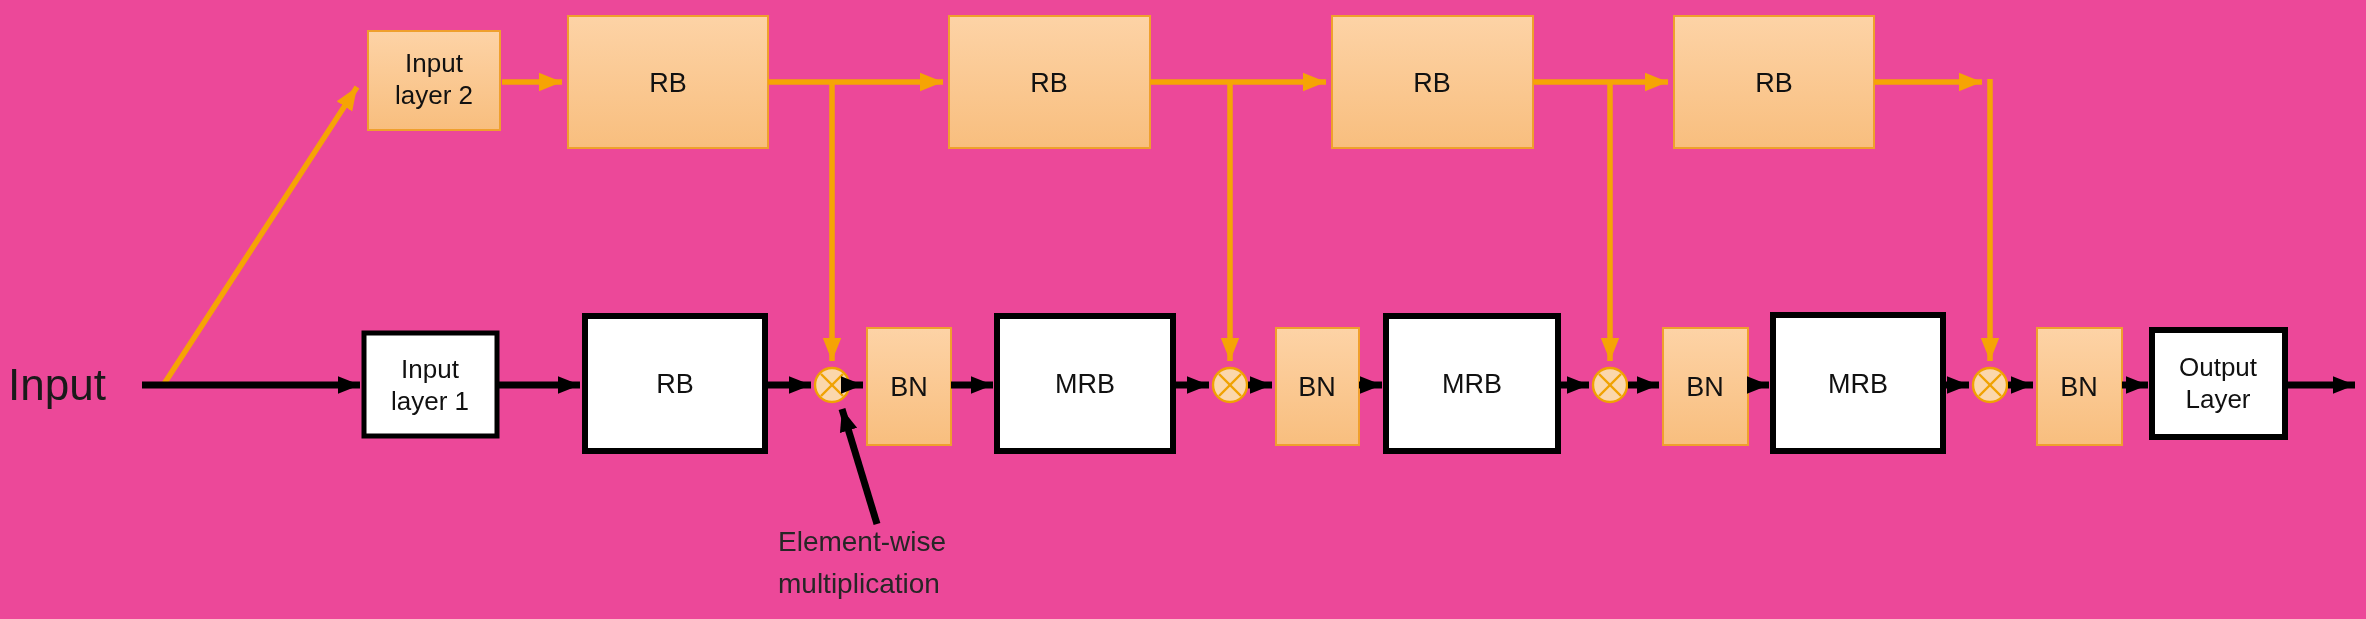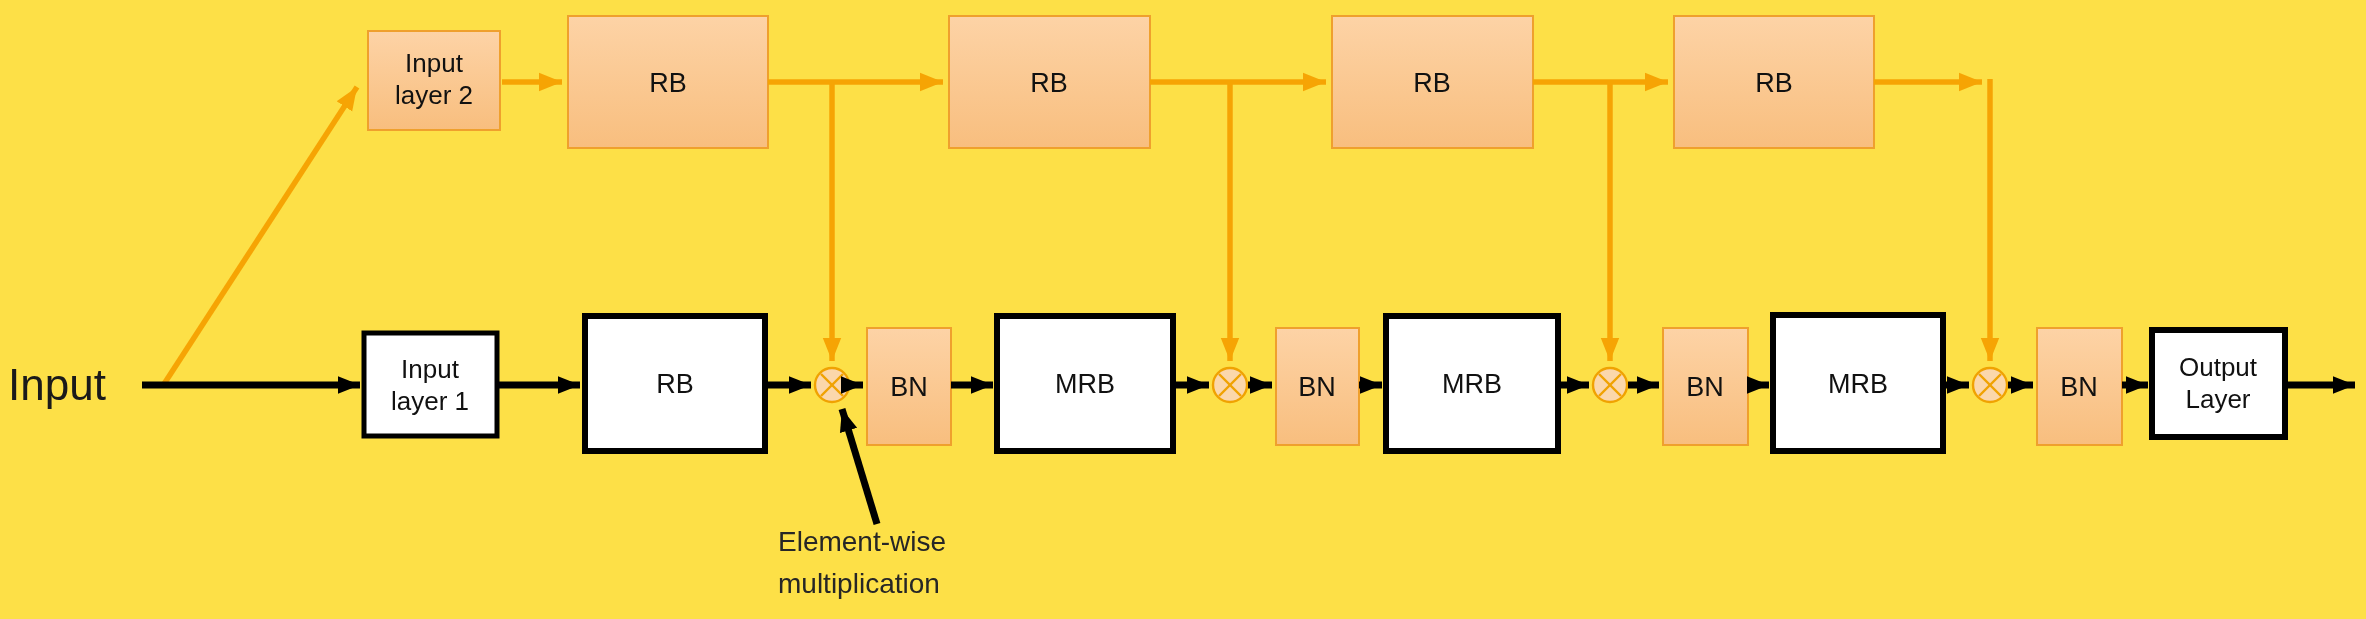--- a/index.html
+++ b/index.html
@@ -4,21 +4,21 @@
 <style>
   html, body {
     margin: 0;
     padding: 0;
     background: #FFFFFF;
   }
   .stage {
     width: 2366px;
     height: 619px;
     position: relative;
-    background: #fde047;
+    background: #ec4899;
     overflow: hidden;
   }
   svg.diagram {
     display: block;
     width: 2366px;
     height: 619px;
   }
   text {
     font-family: "Liberation Sans", sans-serif;
     fill: #111111;

